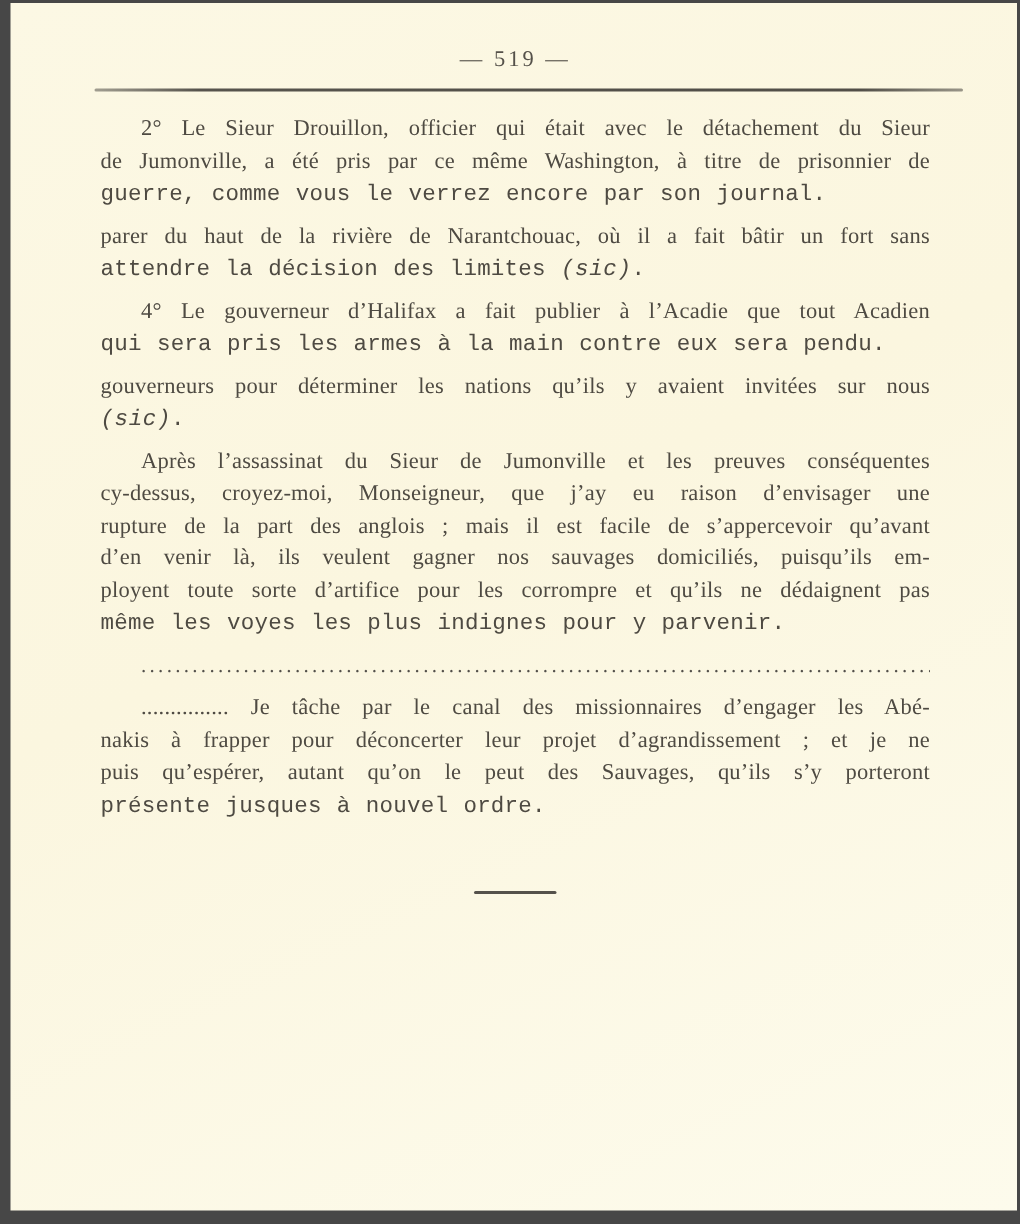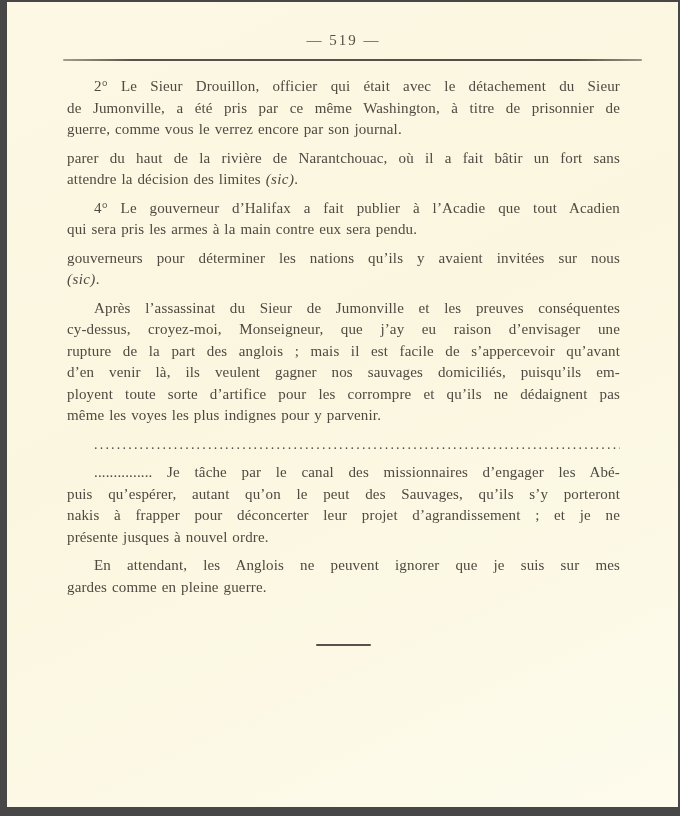--- a/index.html
+++ b/index.html
@@ -47,21 +47,21 @@
     letter-spacing: 0.15px;
     word-spacing: 1px;
   }
   .para { margin: 0 0 7px 0; }
   .line {
     text-align: justify;
     text-align-last: justify;
     white-space: nowrap;
   }
   .line.first { text-indent: 27px; }
-  .line.last  { text-align-last: left; white-space: normal; }
+  .line.last  { text-align-last: left; white-space: normal; font-family: Liberation Mono, monospace; }
   .line em { font-style: italic; letter-spacing: 0.4px; }
   .omission-line {
     overflow: hidden;
     white-space: nowrap;
     height: 21.5px;
     padding-left: 27px;
     letter-spacing: 2.2px;
     font-size: 14px;
     color: #53504a;
     margin: 2px 0 7px 0;
@@ -103,24 +103,20 @@
           <div class="line first">Après l’assassinat du Sieur de Jumonville et les preuves conséquentes</div>
           <div class="line">cy-dessus, croyez-moi, Monseigneur, que j’ay eu raison d’envisager une</div>
           <div class="line">rupture de la part des anglois ; mais il est facile de s’appercevoir qu’avant</div>
           <div class="line">d’en venir là, ils veulent gagner nos sauvages domiciliés, puisqu’ils em-</div>
           <div class="line">ployent toute sorte d’artifice pour les corrompre et qu’ils ne dédaignent pas</div>
           <div class="line last">même les voyes les plus indignes pour y parvenir.</div>
         </div>
         <div class="omission-line">......................................................................................................................</div>
         <div class="para">
           <div class="line first">............... Je tâche par le canal des missionnaires d’engager les Abé-</div>
+          <div class="line">nakis à frapper pour déconcerter leur projet d’agrandissement ; et je ne</div>
           <div class="line">puis qu’espérer, autant qu’on le peut des Sauvages, qu’ils s’y porteront</div>
-          <div class="line">nakis à frapper pour déconcerter leur projet d’agrandissement ; et je ne</div>
           <div class="line last">présente jusques à nouvel ordre.</div>
-        </div>
-        <div class="para">
-          <div class="line first">En attendant, les Anglois ne peuvent ignorer que je suis sur mes</div>
-          <div class="line last">gardes comme en pleine guerre.</div>
         </div>
       </div>
     <div class="closing-rule"></div>
   </div>
 </div>
 
 </body></html>

